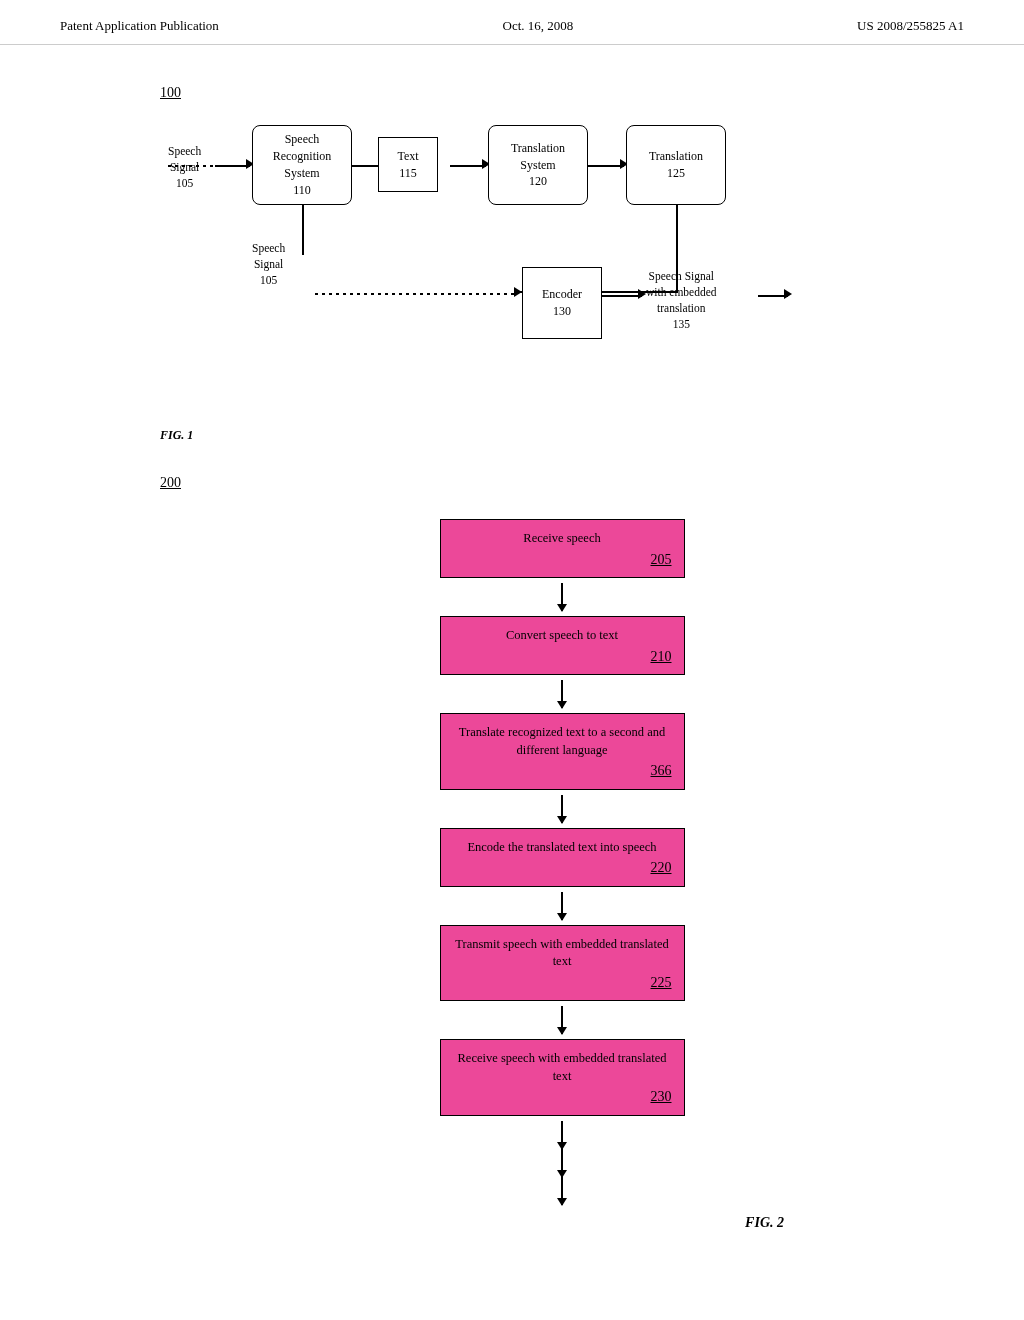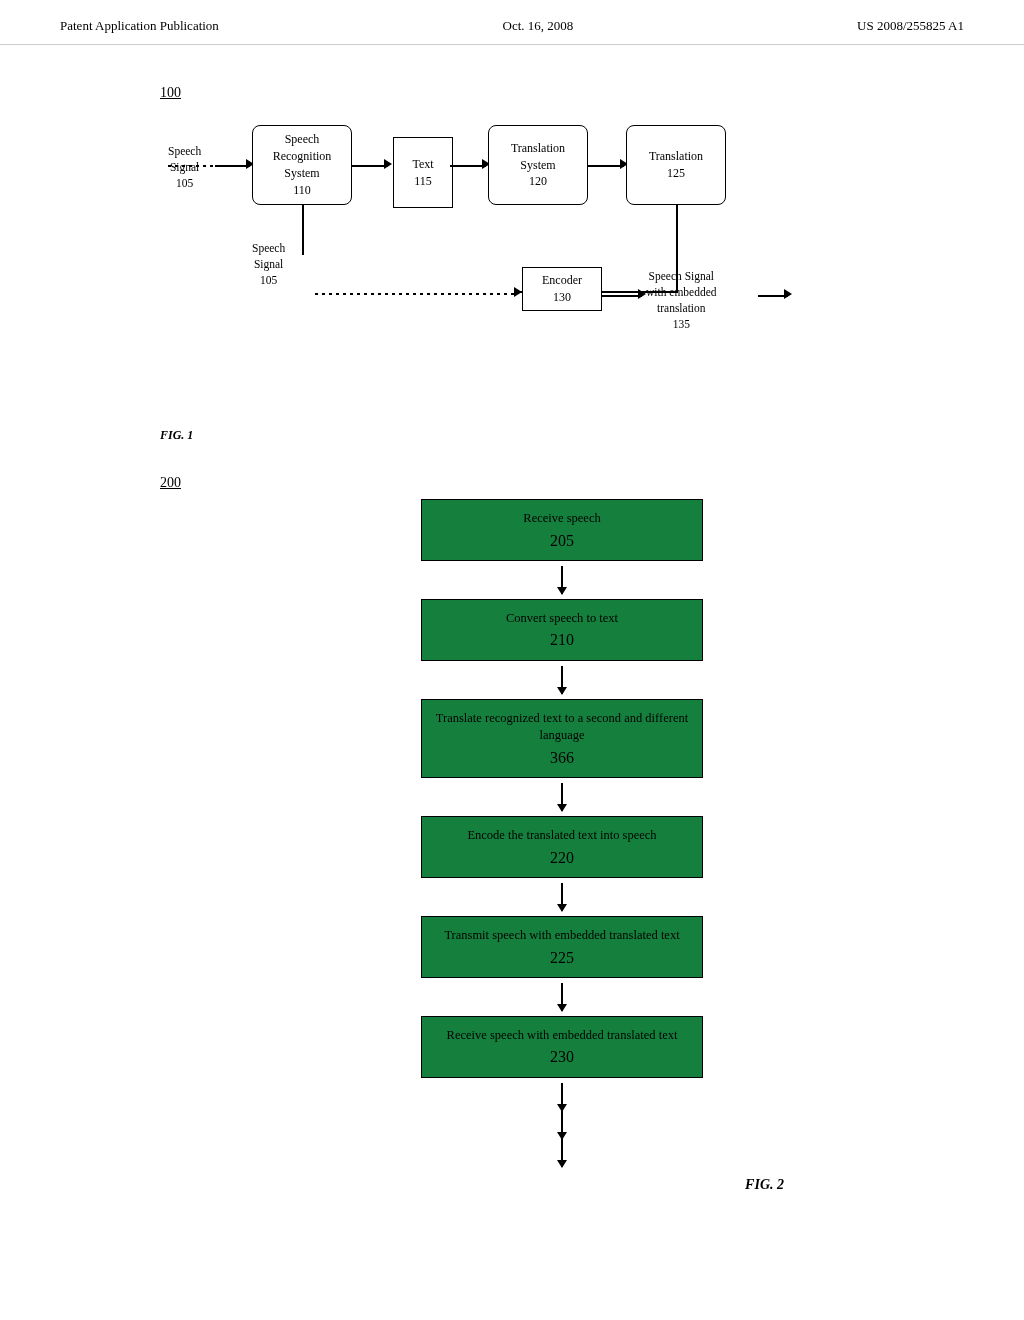--- a/index.html
+++ b/index.html
@@ -69,40 +69,41 @@
     }
 
     
     .fig2-container {
       position: relative;
       margin-left: 100px;
     }
     .fig2-label-200 {
       font-size: 14px;
       text-decoration: underline;
-      margin-bottom: 8px;
+      margin-bottom: 28px;
       display: block;
     }
 
     .flow-box {
       border: 1.5px solid #000;
-      width: 282px;
+      width: 245px;
       padding: 10px 12px 8px 12px;
       margin: 5px auto;
       text-align: center;
       font-size: 12.5px;
       line-height: 1.4;
-      background: #15803d;
+      background: #ec4899;
       position: relative;
     }
     .flow-box .step-num {
       display: block;
-      text-align: center;
-      font-size: 16px;
+      text-align: right;
+      font-size: 14px;
       padding-top: 2px;
+      text-decoration: underline;
     }
 
     .flow-connector {
       width: 2px;
       height: 28px;
       background: #000;
       margin: 0 auto;
       position: relative;
     }
     .flow-connector::after {
@@ -168,21 +169,21 @@
     <div class="line" style="top:90px; left:143px; width:3px; height:2px;"></div>
     <div class="line" style="top:90px; left:150px; width:3px; height:2px;"></div>
 
     <div class="box box-rounded" style="top:50px; left:192px; width:100px; height:80px;">
       Speech<br>Recognition<br>System<br>110
     </div>
 
     <div class="line" style="top:90px; left:292px; width:36px; height:2px;"></div>
     <div style="position:absolute; top:84px; left:324px; border-left:8px solid #000; border-top:5px solid transparent; border-bottom:5px solid transparent;"></div>
 
-    <div class="box" style="top:62px; left:333px; width:60px; height:71px;">
+    <div class="box" style="top:62px; left:318px; width:60px; height:55px;">
       Text<br>115
     </div>
 
     <div class="line" style="top:90px; left:390px; width:36px; height:2px;"></div>
     <div style="position:absolute; top:84px; left:422px; border-left:8px solid #000; border-top:5px solid transparent; border-bottom:5px solid transparent;"></div>
 
     <div class="box box-rounded" style="top:50px; left:428px; width:100px; height:80px;">
       Translation<br>System<br>120
     </div>
 
@@ -228,21 +229,21 @@
     <div class="line" style="top:218px; left:402px; width:3px; height:2px;"></div>
     <div class="line" style="top:218px; left:409px; width:3px; height:2px;"></div>
     <div class="line" style="top:218px; left:416px; width:3px; height:2px;"></div>
     <div class="line" style="top:218px; left:423px; width:3px; height:2px;"></div>
     <div class="line" style="top:218px; left:430px; width:3px; height:2px;"></div>
     <div class="line" style="top:218px; left:437px; width:3px; height:2px;"></div>
     <div class="line" style="top:218px; left:444px; width:3px; height:2px;"></div>
     <div class="line" style="top:218px; left:451px; width:3px; height:2px;"></div>
     <div style="position:absolute; top:212px; left:454px; border-left:8px solid #000; border-top:5px solid transparent; border-bottom:5px solid transparent;"></div>
 
-    <div class="box" style="top:192px; left:462px; width:80px; height:44px;">
+    <div class="box" style="top:192px; left:462px; width:80px; height:72px;">
       Encoder<br>130
     </div>
 
     <div class="line" style="top:220px; left:542px; width:40px; height:2px;"></div>
     <div style="position:absolute; top:214px; left:578px; border-left:8px solid #000; border-top:5px solid transparent; border-bottom:5px solid transparent;"></div>
 
     <div class="speech-signal-label" style="top:193px; left:586px; font-size:11.5px; text-align:center;">
       Speech Signal<br>with embedded<br>translation<br>135
     </div>
 

